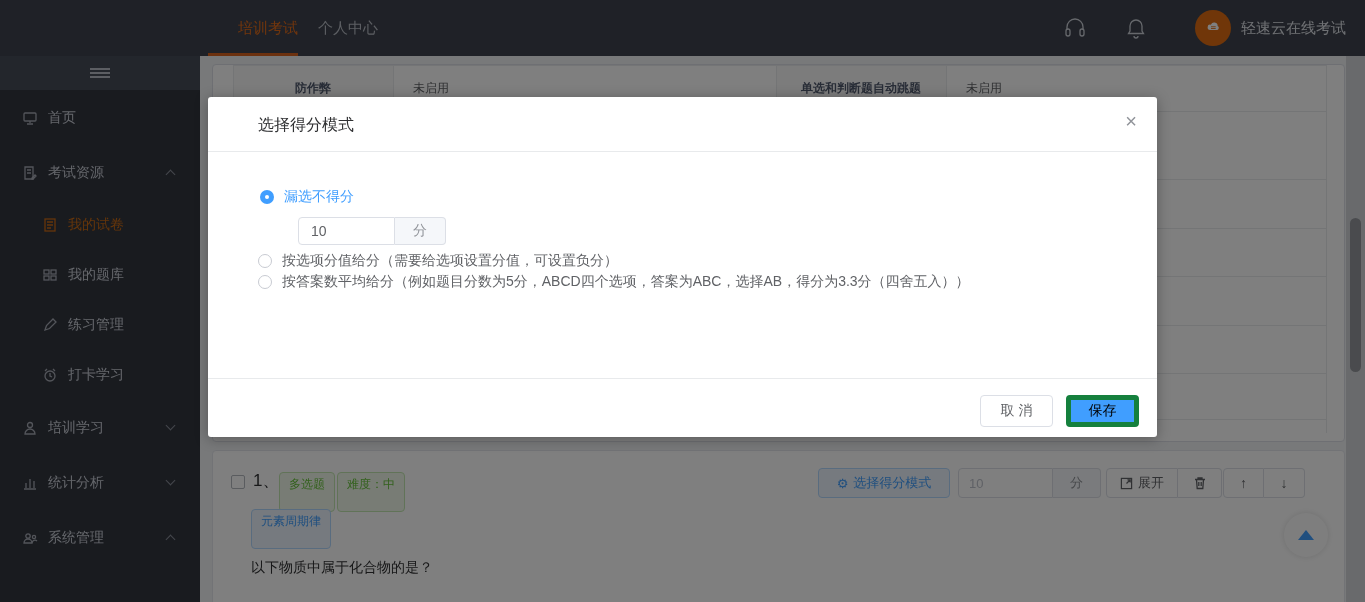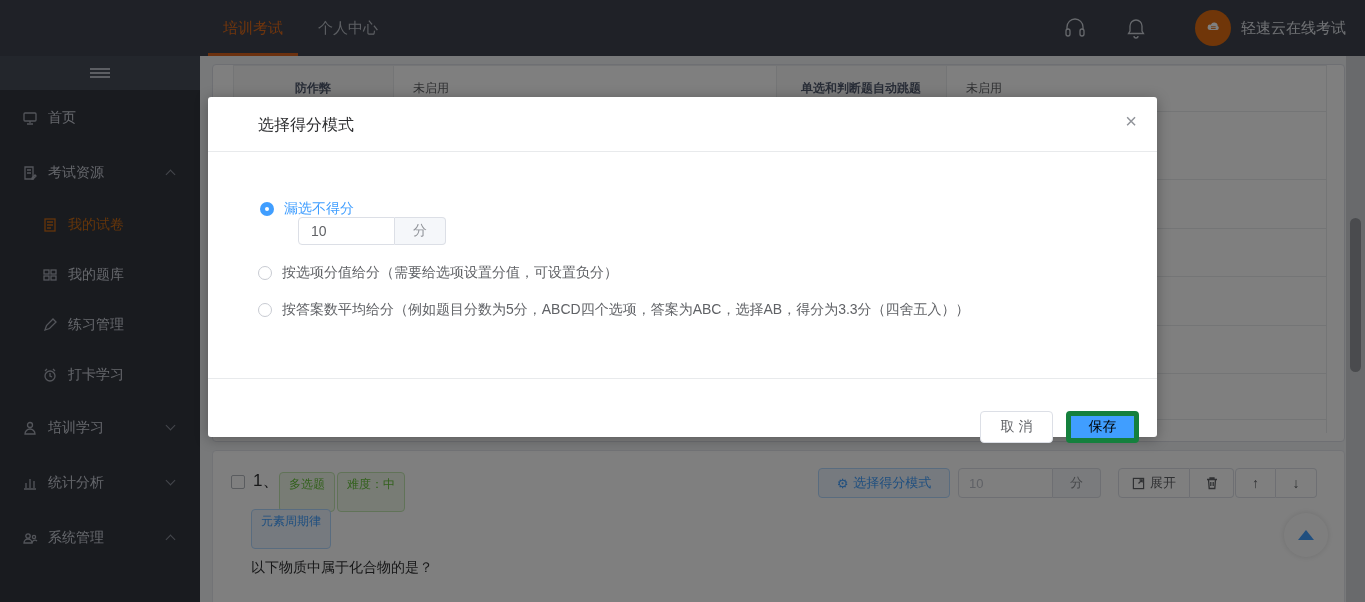--- a/index.html
+++ b/index.html
@@ -5,21 +5,21 @@
   * { margin:0; padding:0; box-sizing:border-box; }
   html,body { width:1365px; height:602px; overflow:hidden; background:#f0f2f5;
     font-family:"Liberation Sans","DejaVu Sans",sans-serif; }
   #stage { position:absolute; width:1365px; height:602px; overflow:hidden; }
 
   
   #topbar { position:absolute; left:0; top:0; width:1365px; height:56px; background:#3e434e; z-index:10; }
   #logo { position:absolute; left:26px; top:8px; display:flex; align-items:center; gap:8px; }
   #logo .logo-text { color:#ee7c1a; font-size:27px; font-weight:bold; letter-spacing:3px; }
   .topnav-item { position:absolute; top:0; height:56px; line-height:56px; font-size:15px; text-align:center; cursor:pointer; }
-  #nav-train { left:208px; width:90px; color:#e06a1a; border-bottom:3px solid #d9631f; }
+  #nav-train { left:208px; width:90px; color:#e06a1a; border-bottom:3px solid #d9631f;text-align:right; }
   #nav-personal { left:308px; width:80px; color:#b9bdc6; }
   .top-icon { position:absolute; top:16px; width:24px; height:24px; color:#cdd1d9; }
   #headset-wrap { left:1063px; }
   #bell-wrap { left:1124px; }
   #avatar { position:absolute; left:1195px; top:10px; width:36px; height:36px; border-radius:50%;
     background:#e06d12; display:flex; align-items:center; justify-content:center; }
   #topbar-username { position:absolute; left:1241px; top:0; height:56px; line-height:56px; color:#dfe2e8; font-size:15px; }
 
   
   #sidebar { position:absolute; left:0; top:56px; width:200px; height:546px; background:#32363f; z-index:10; }
@@ -57,21 +57,21 @@
   #q-text { position:absolute; left:38px; top:108px; font-size:14px; color:#303133; }
 
   .qc-btn { position:absolute; top:17px; height:30px; display:flex; align-items:center; justify-content:center;
     font-size:13px; border:1px solid #dcdfe6; border-radius:4px; background:#fff; color:#606266; cursor:pointer; }
   #score-mode-btn { left:605px; width:132px; color:#409eff; background:#ecf5ff; border-color:#b3d8ff; gap:5px; }
   #q-input-group { position:absolute; left:745px; top:17px; width:143px; height:30px; display:flex; }
   #q-score-input { width:95px; height:30px; border:1px solid #dcdfe6; border-radius:4px 0 0 4px;
     padding:0 10px; font-size:13px; color:#bfc3cc; background:#fff; }
   #q-score-unit { width:48px; height:30px; background:#f5f7fa; border:1px solid #dcdfe6; border-left:none;
     border-radius:0 4px 4px 0; color:#909399; font-size:13px; display:flex; align-items:center; justify-content:center; }
-  .btn-group { position:absolute; top:17px; display:flex;margin-left:12px; }
+  .btn-group { position:absolute; top:17px; display:flex; }
   #group-a { left:893px; }
   #group-b { left:1010px; }
   .gbtn { height:30px; display:flex; align-items:center; justify-content:center; gap:5px;
     border:1px solid #dcdfe6; background:#fff; color:#606266; font-size:13px; cursor:pointer; }
   .gbtn + .gbtn { border-left:none; }
   .gbtn.first { border-radius:4px 0 0 4px; }
   .gbtn.last { border-radius:0 4px 4px 0; }
   #expand-btn { width:72px; }
   #trash-btn { width:44px; }
   #move-up-btn, #move-down-btn { width:41px; font-size:14px; }
@@ -85,35 +85,35 @@
   #scrollbar { position:absolute; left:1346px; top:56px; width:19px; height:546px; background:#d2d5d9; }
   #scroll-thumb { position:absolute; left:4px; top:162px; width:11px; height:154px; background:#94979c; border-radius:6px; }
 
   
   #overlay { position:absolute; left:0; top:0; width:1365px; height:602px; background:rgba(0,0,0,.5); z-index:40; }
   #modal { position:absolute; left:208px; top:97px; width:949px; height:340px; background:#fff; border-radius:3px;
     box-shadow:0 2px 14px rgba(0,0,0,.3); z-index:50; }
   #modal-header { position:absolute; left:0; top:0; width:100%; height:55px; border-bottom:1px solid #e8eaec; }
   #modal-title { position:absolute; left:50px; top:18px; font-size:16px; color:#303133; }
   #modal-close { position:absolute; right:20px; top:14px; font-size:20px; color:#909399; cursor:pointer; line-height:1; }
-  .radio-row { position:absolute; display:flex; align-items:center; gap:10px; font-size:14px; cursor:pointer;margin-top:12px; }
+  .radio-row { position:absolute; display:flex; align-items:center; gap:10px; font-size:14px; cursor:pointer; }
   .radio { width:14px; height:14px; border-radius:50%; flex:0 0 14px; }
   .radio.sel { background:#409eff; position:relative; }
   .radio.sel::after { content:""; position:absolute; left:5px; top:5px; width:4px; height:4px; border-radius:50%; background:#fff; }
   .radio.unsel { background:#fff; border:1px solid #c8cbd2; }
   #opt1 { left:52px; top:91px; color:#409eff; }
   #opt2 { left:50px; top:155px; color:#606266; }
-  #opt3 { left:50px; top:192px; color:#606266; }
+  #opt3 { left:50px; top:176px; color:#606266; }
   #modal-input-group { position:absolute; left:90px; top:120px; display:flex; }
   #modal-score-input { width:97px; height:28px; border:1px solid #dcdfe6; border-radius:4px 0 0 4px;
     padding:0 12px; font-size:14px; color:#606266; background:#fff; }
   #modal-score-unit { width:51px; height:28px; background:#f5f7fa; border:1px solid #dcdfe6; border-left:none;
     border-radius:0 4px 4px 0; color:#909399; font-size:14px; display:flex; align-items:center; justify-content:center; }
   #modal-footer { position:absolute; left:0; top:281px; width:100%; height:59px; border-top:1px solid #e8eaec; }
-  .m-btn { position:absolute; top:32px; width:73px; height:32px; border-radius:4px; font-size:14px;
+  .m-btn { position:absolute; top:16px; width:73px; height:32px; border-radius:4px; font-size:14px;
     display:flex; align-items:center; justify-content:center; cursor:pointer; }
   #cancel-btn { right:104px; background:#fff; border:1px solid #dcdfe6; color:#606266; }
   #save-btn { right:18px; background:#409eff; border:5px solid #15803d; color:#000000; }
 
   svg.ic { display:block; width:100%; height:100%; fill:none; stroke:currentColor; stroke-width:1.3; }
 </style>
 </head>
 <body>
 
 <div id="stage">

